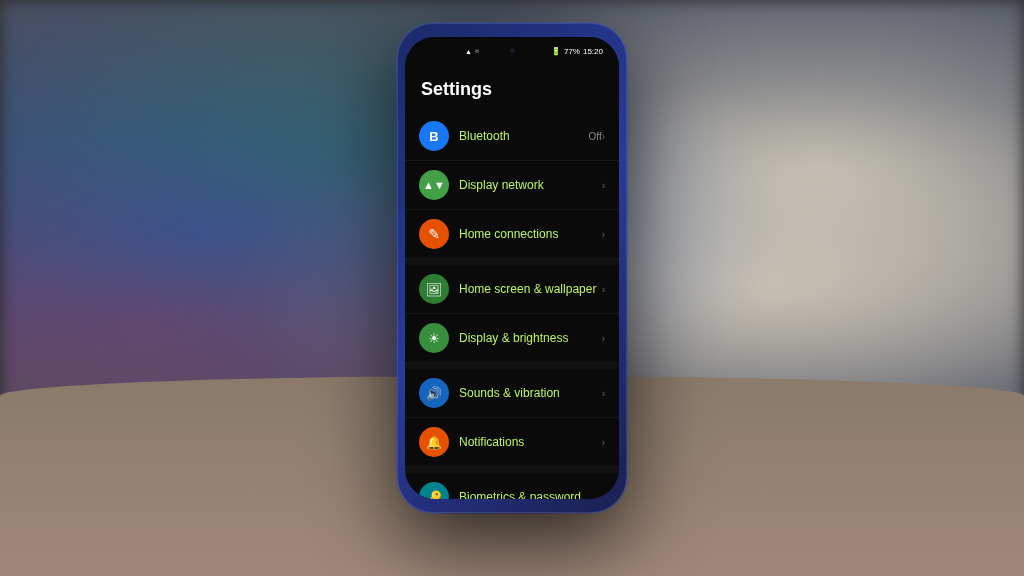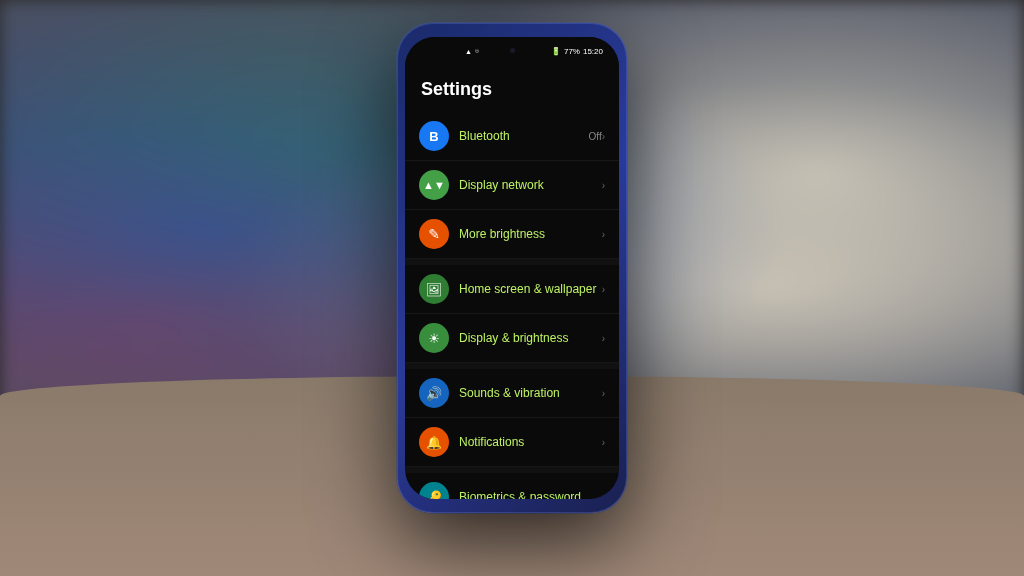--- a/index.html
+++ b/index.html
@@ -235,21 +235,21 @@
           </li>
 
           <li class="settings-item">
             <div class="settings-icon" style="background:#43a047; color:#fff; font-size:11px;">▲▼</div>
             <span class="settings-label">Display network</span>
             <span class="chevron">›</span>
           </li>
 
           <li class="settings-item">
             <div class="settings-icon" style="background:#e65100; color:#fff; font-size:14px;">✎</div>
-            <span class="settings-label">More brightness</span>
+            <span class="settings-label">Home connections</span>
             <span class="chevron">›</span>
           </li>
 
           <li class="group-divider"></li>
 
           <li class="settings-item">
             <div class="settings-icon" style="background:#2e7d32; color:#fff; font-size:13px;">🖼</div>
             <span class="settings-label">Home screen &amp; wallpaper</span>
             <span class="chevron">›</span>
           </li>

